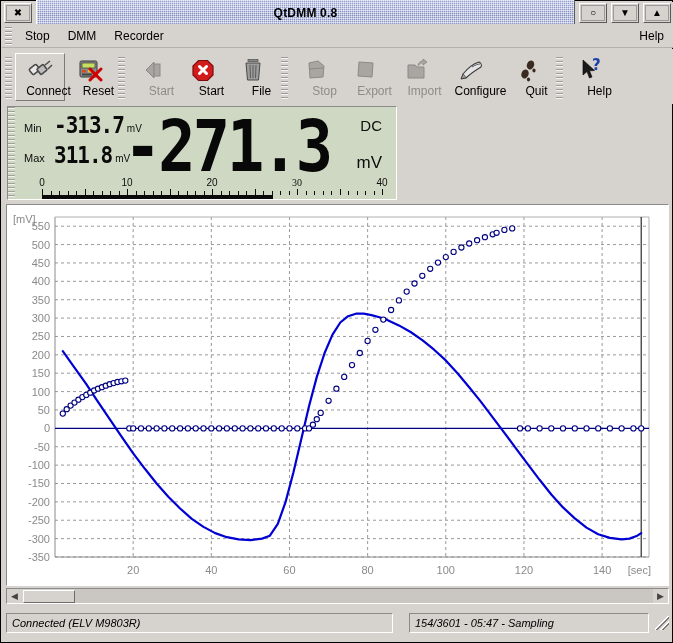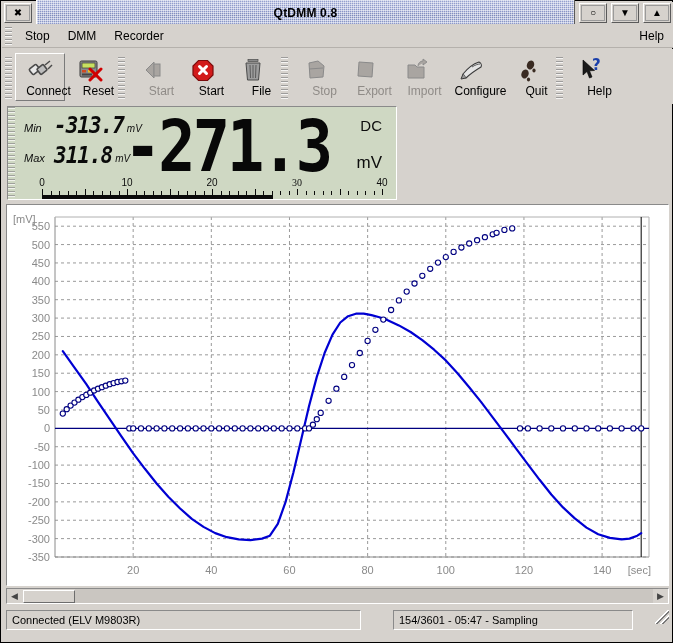--- a/index.html
+++ b/index.html
@@ -95,21 +95,21 @@
     background:#cfd8c3;
     border-top:1px solid #8a8a8a;border-left:1px solid #8a8a8a;
     border-right:1px solid #fff;border-bottom:1px solid #fff;
     box-sizing:border-box;overflow:hidden;
   }
   .lcd-grip{
     position:absolute;left:0;top:0;width:7px;height:94px;
     background:repeating-linear-gradient(0deg,#fff 0 1px,#8a8a8a 1px 2px,transparent 2px 4px);
     opacity:.7;
   }
-  .mm-row{position:absolute;left:16px;display:flex;align-items:baseline;font-style:italic;}
+  .mm-row{position:absolute;left:16px;display:flex;align-items:baseline;}
   .mm-lbl{font-size:11px;color:#0d0d0d;width:30px;font-family:"Liberation Sans",sans-serif;}
   .seg{
     font-family:"DejaVu Sans Mono", monospace;
     font-weight:bold;color:#0a0a0a;
     letter-spacing:-1px;
     transform:scaleY(1.12);
   }
   .mm-val{font-size:21px;line-height:21px;}
   .mm-unit{font-size:10px;color:#0d0d0d;margin-left:3px;}
   .main-val{
@@ -149,21 +149,21 @@
   .sb-thumb{
     width:52px;height:13px;margin-left:1px;background:#d6d2cd;
     border-top:1px solid #fff;border-left:1px solid #fff;
     border-right:1px solid #6d6d6d;border-bottom:1px solid #6d6d6d;
     box-sizing:border-box;
   }
   .sb-track{flex:1;height:14px;background:#cac6c1;}
   
   .statusbar{
     position:absolute;left:5px;top:609px;width:663px;height:26px;
-    display:flex;align-items:flex-start;gap:20px;
+    display:flex;align-items:center;gap:4px;font-style:italic;
   }
   .sb-panel{
     height:20px;display:flex;align-items:center;padding:0 5px;
     background:#d6d2cd;
     border-top:1px solid #8a8a8a;border-left:1px solid #8a8a8a;
     border-right:1px solid #fff;border-bottom:1px solid #fff;
     font-size:11px;color:#000;box-sizing:border-box;
   }
   .sb-left{flex:1;}
   .sb-right{width:240px;margin-left:12px;}

